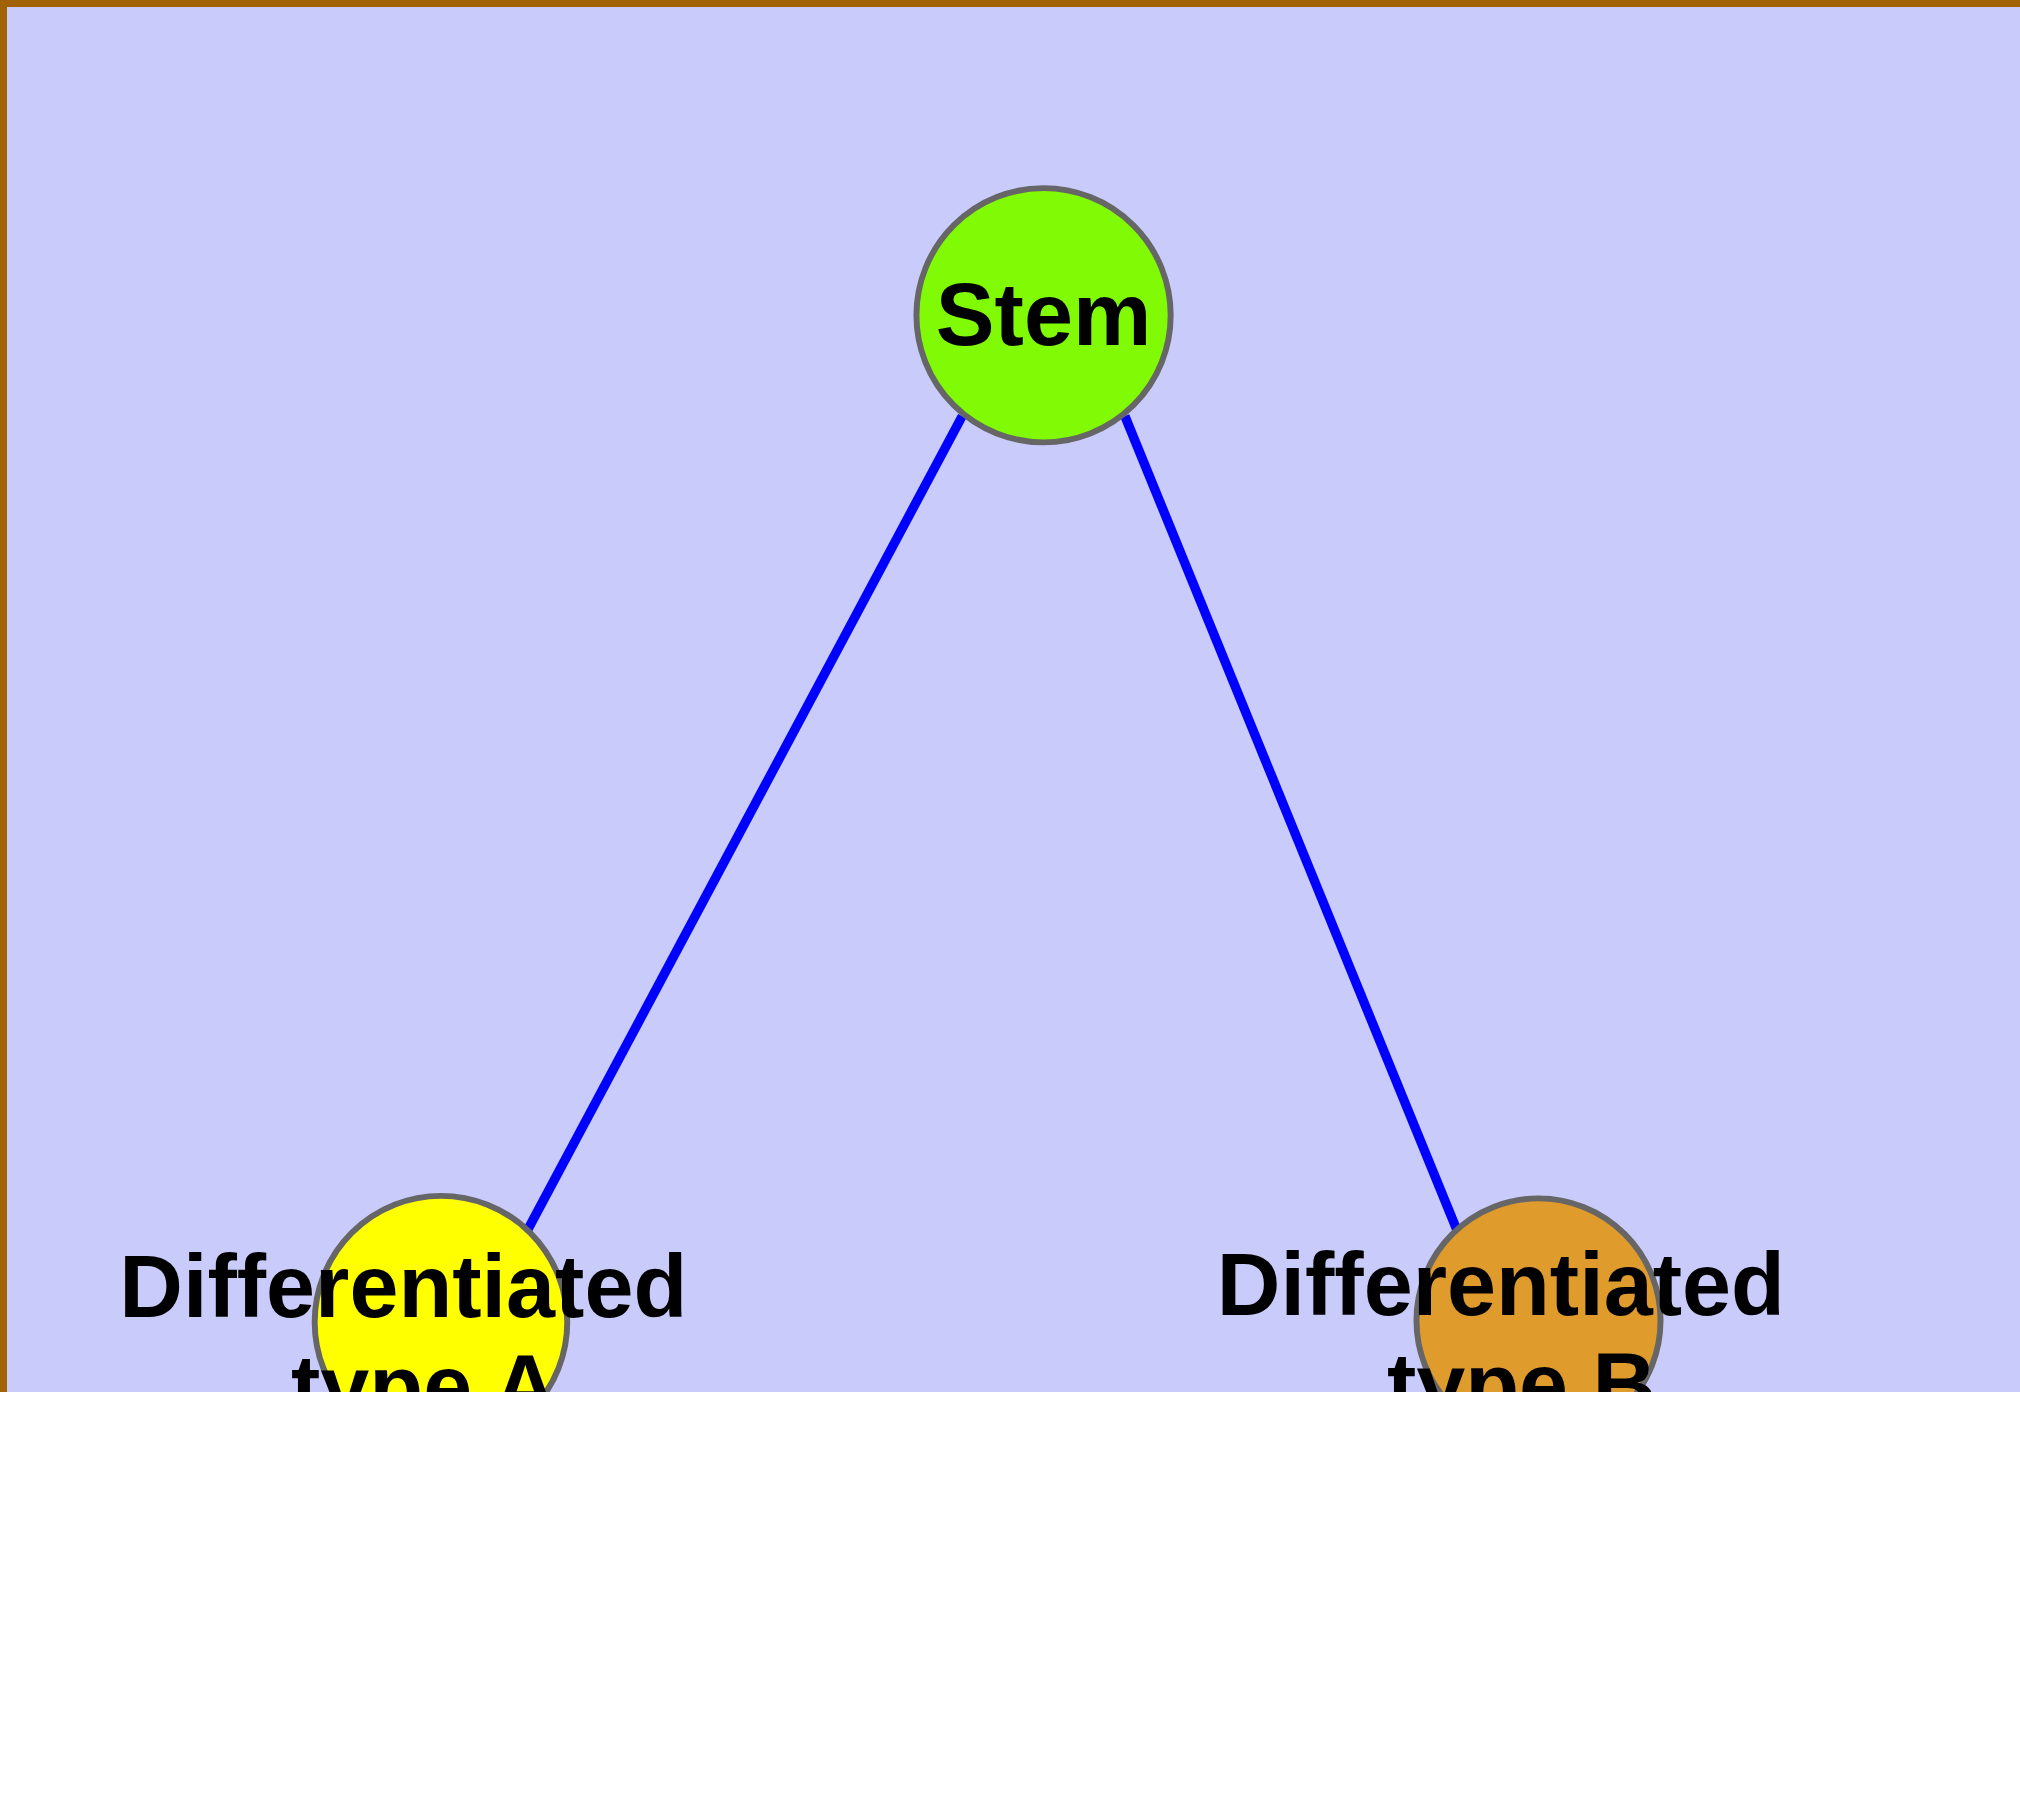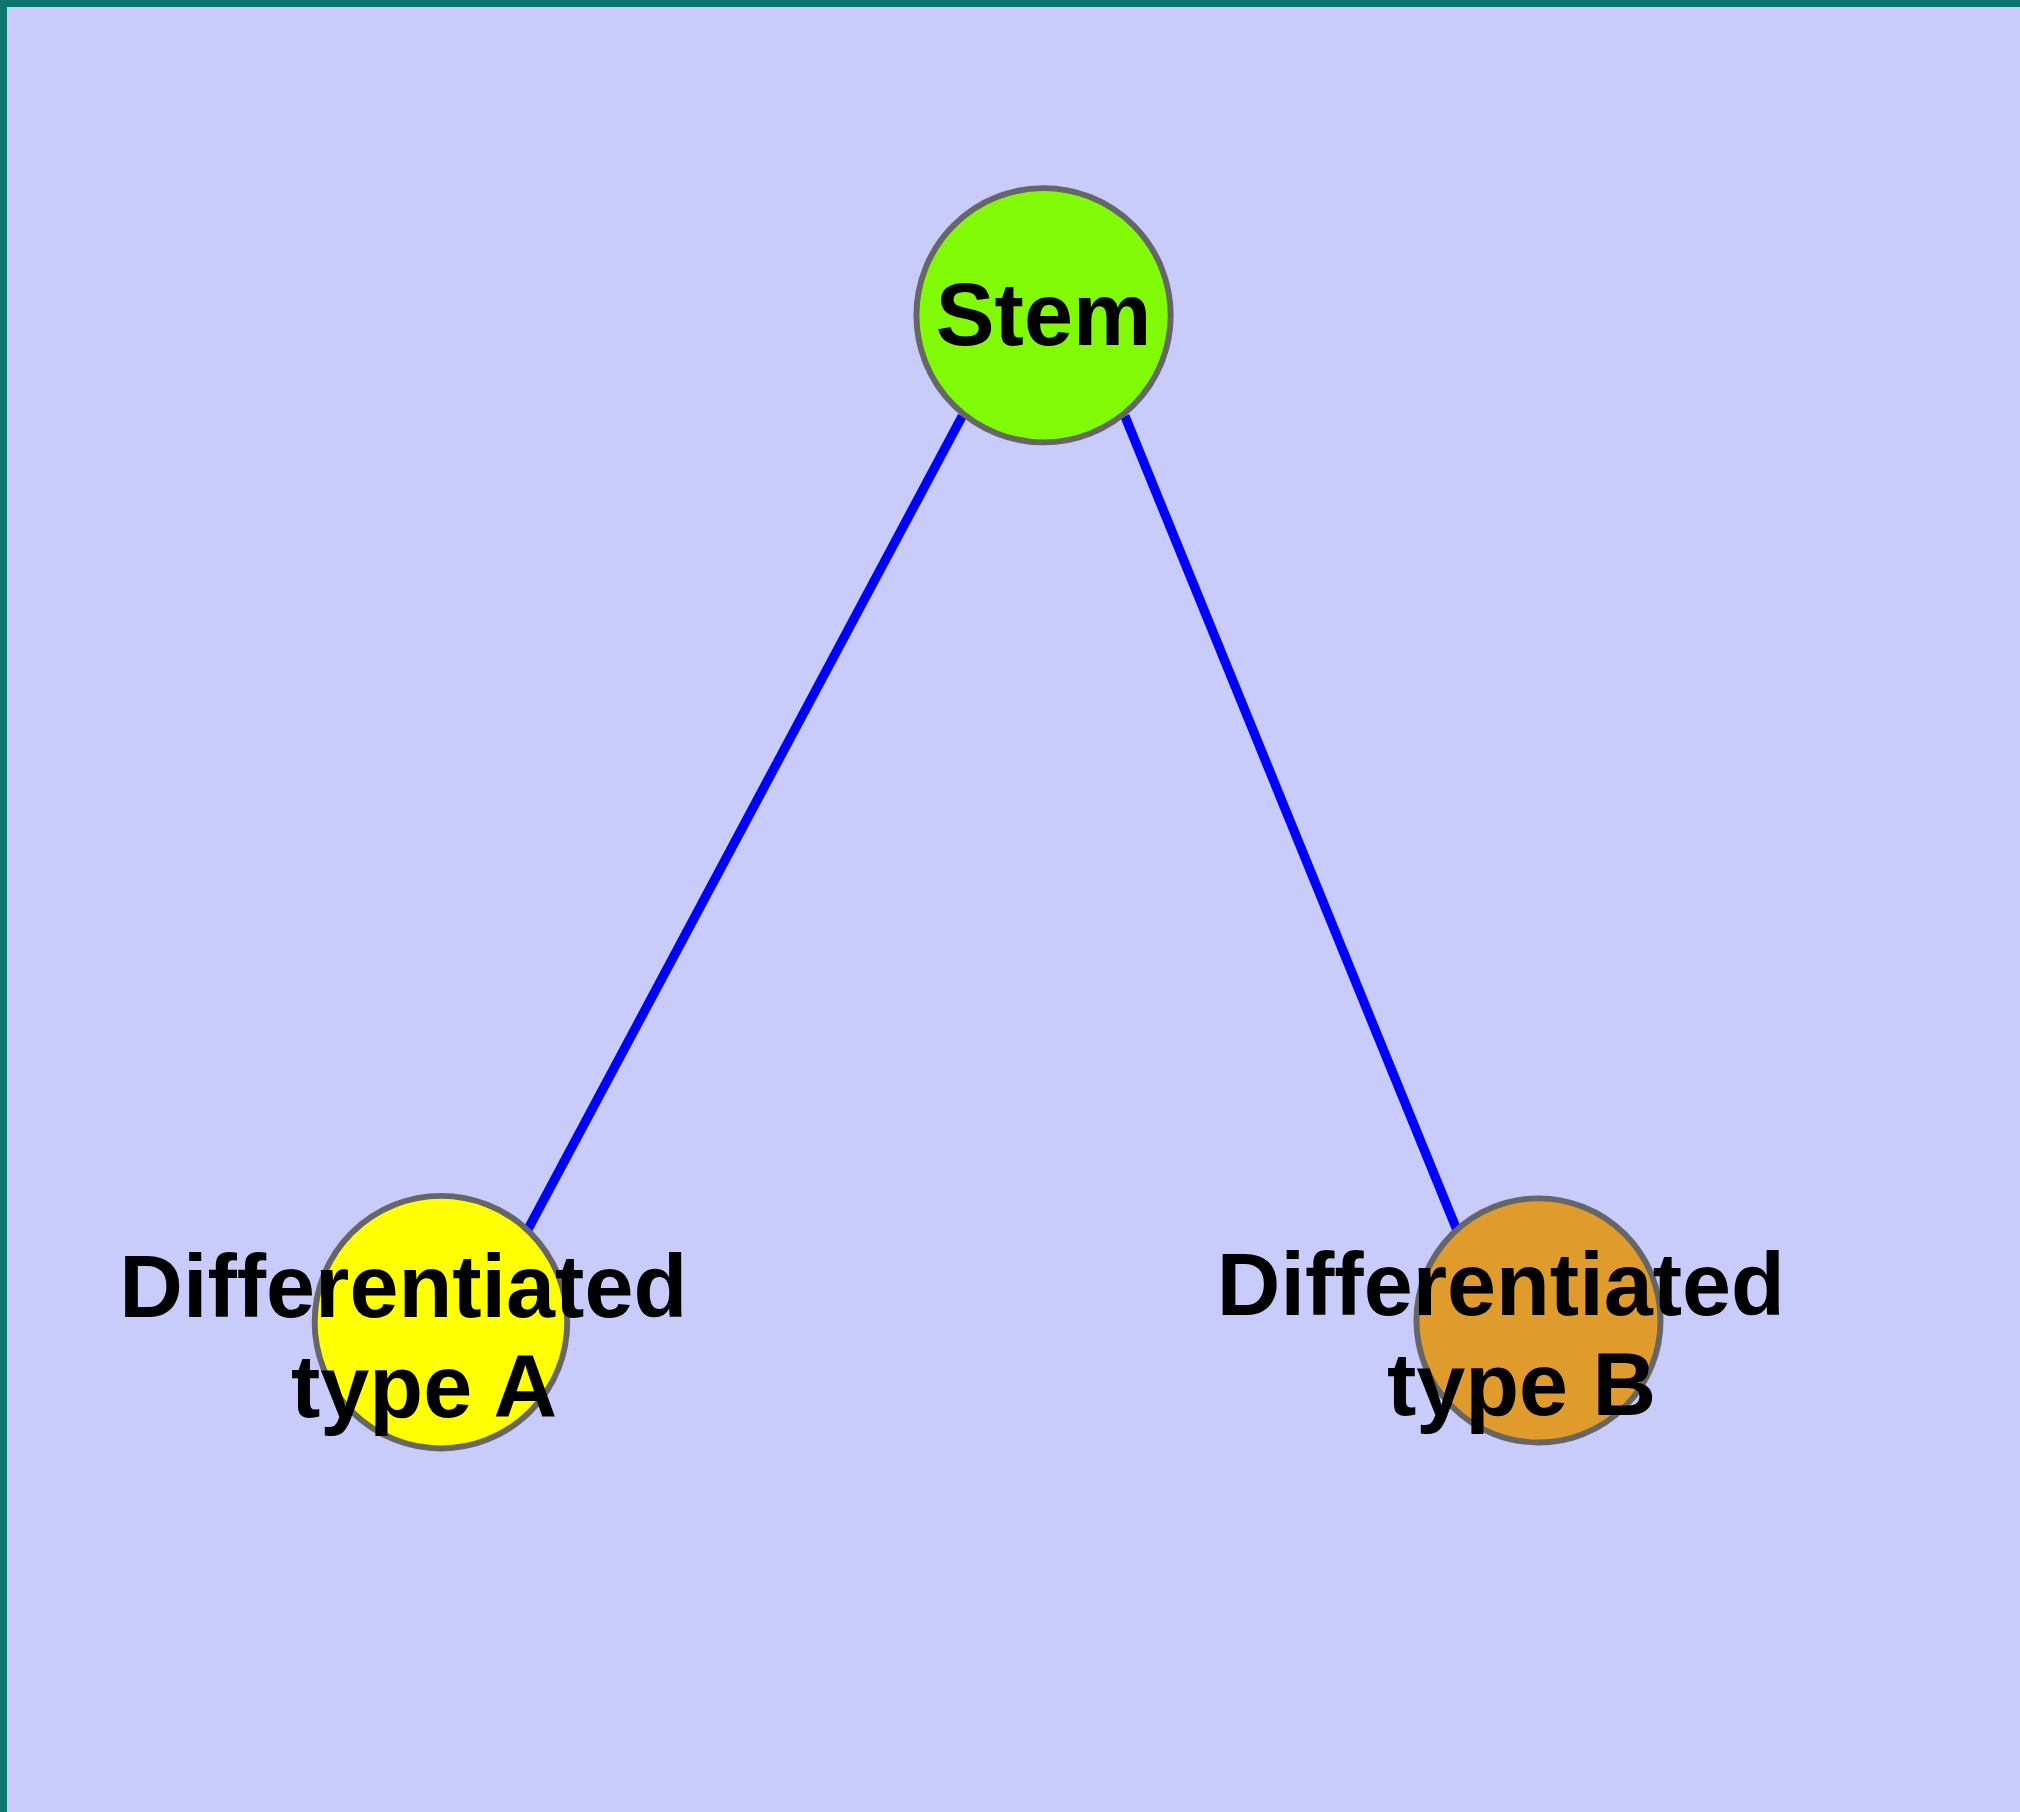--- a/index.html
+++ b/index.html
@@ -4,22 +4,22 @@
 <title>Cell Differentiation Graph</title>
 <style>
   html, body {
     margin: 0;
     padding: 0;
     background: #ffffff;
   }
   #canvas {
     position: relative;
     width: 2021px;
-    height: 1812px;
-    background: #0f766e;
+    height: 1392px;
+    background: #a16207;
     overflow: hidden;
     font-family: "Liberation Sans", sans-serif;
   }
   #plot-area {
     position: absolute;
     left: 6.8px;
     top: 6.8px;
     width: 2014px;
     height: 1805px;
     background: #c9cbfa;

